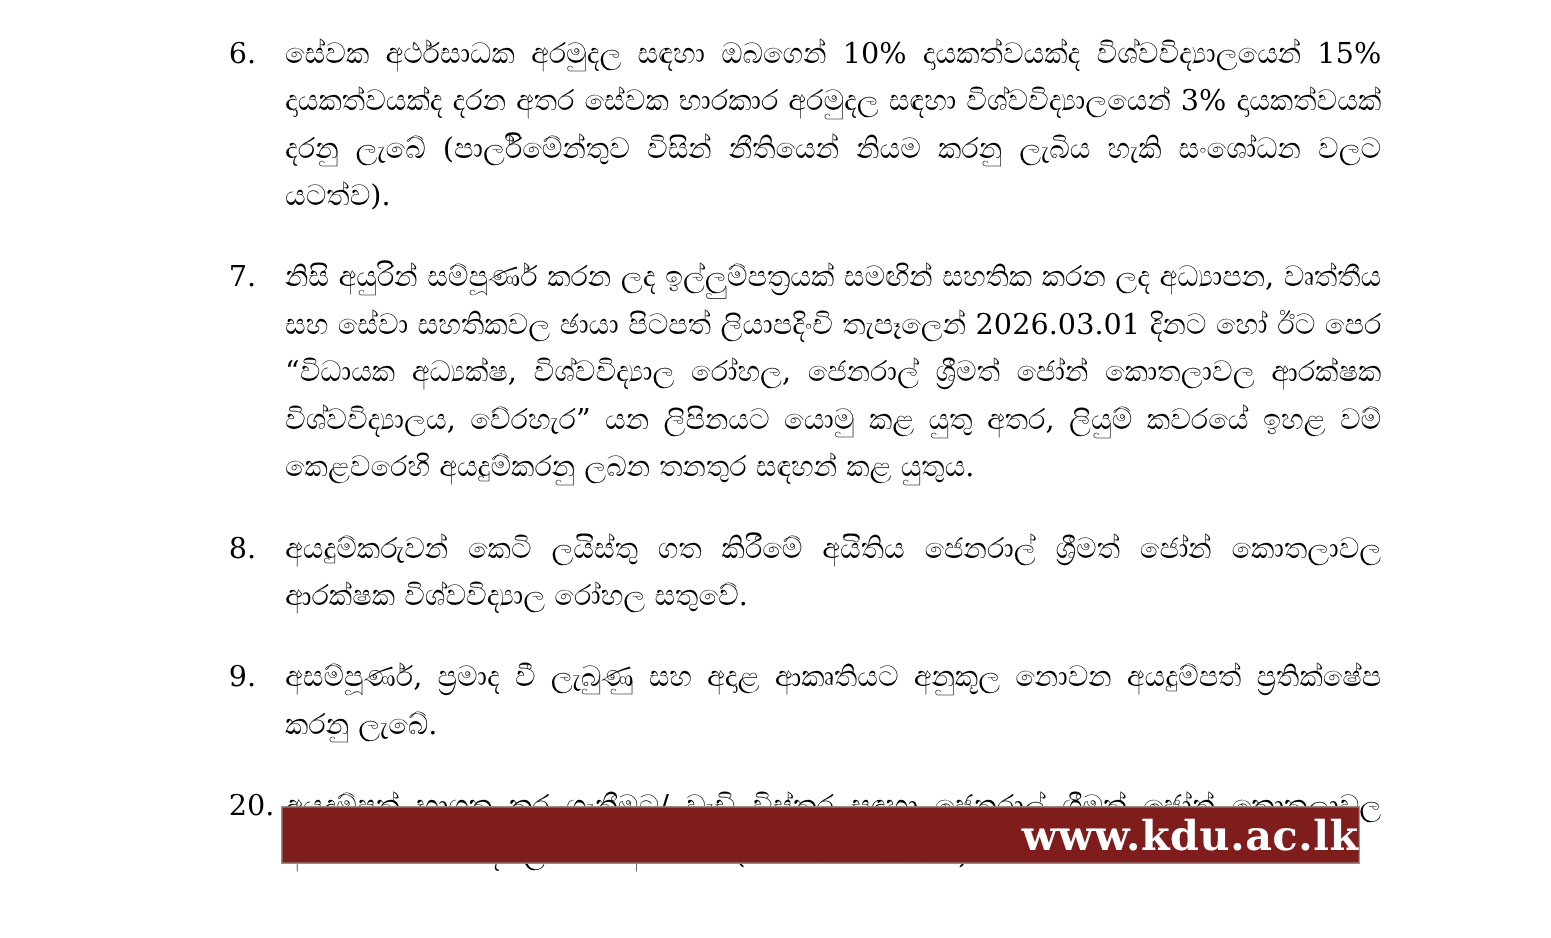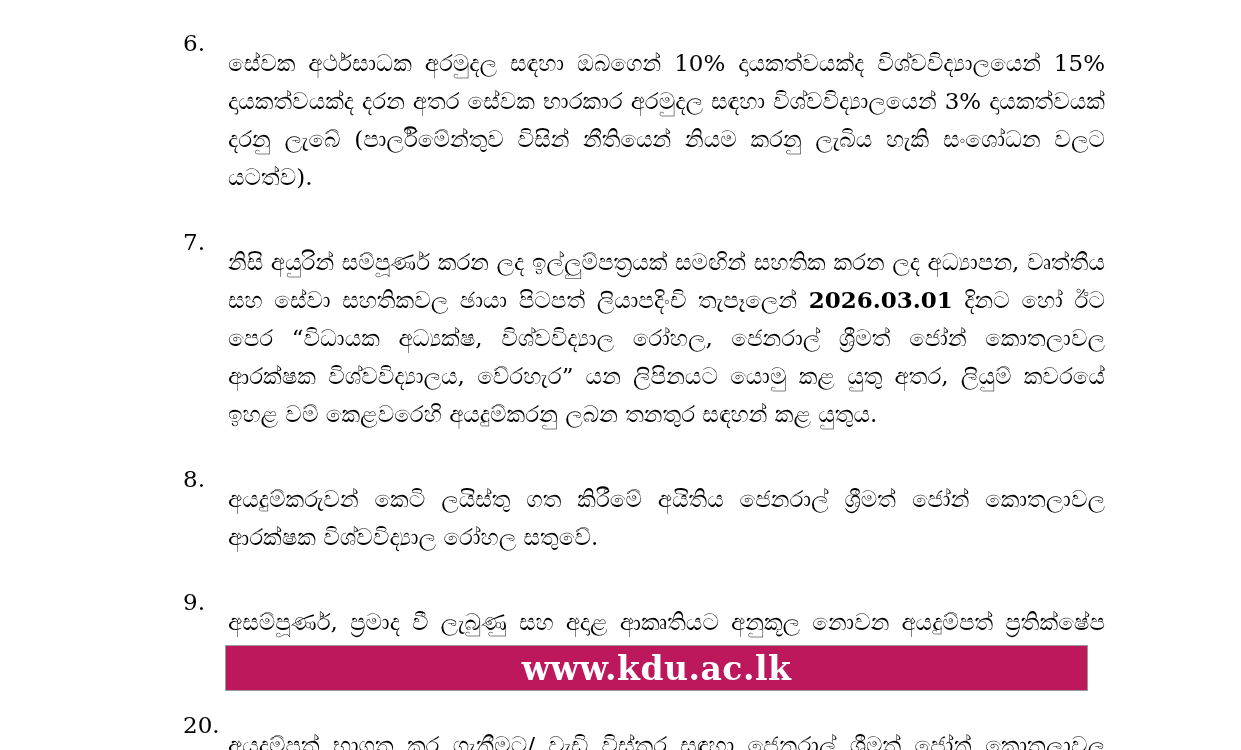--- a/index.html
+++ b/index.html
@@ -32,24 +32,23 @@
     line-height: 38px;
   }
   .doc-item .num {
     flex: 0 0 45px;
     text-align: left;
   }
   .doc-item .body-text {
     flex: 1 1 auto;
     text-align: justify;
     text-justify: inter-word;
-    margin-top: 20px;
   }
   .bold-date {
-    font-weight: bold;
+    font-weight: normal;
   }
   .footer-banner {
     position: absolute;
     left: 225px;
     top: 645px;
     width: 861px;
     height: 44px;
     border: 1px solid #9a9a9a;
     display: flex;
     align-items: center;
@@ -89,17 +88,17 @@
       <span class="body-text">අසම්පූර්ණ, ප්‍රමාද වී ලැබුණු සහ අදාළ ආකෘතියට අනුකූල නොවන අයදුම්පත් ප්‍රතික්ෂේප කරනු ලැබේ.</span>
     </div>
 
     <div class="doc-item">
       <span class="num">20.</span>
       <span class="body-text">අයදුම්පත් භාගත කර ගැනීමට/ වැඩි විස්තර සඳහා ජෙනරාල් ශ්‍රීමත් ජෝන් කොතලාවල ආරක්ෂක විශ්වවිද්‍යාල වෙබ් අඩවියට (www.kdu.ac.lk) පිවිසෙන්න.</span>
     </div>
 
   </div>
 
-  <div class="footer-banner" style="background: #be185d;">
+  <div class="footer-banner" style="background: #7f1d1d; justify-content: flex-end;">
     <span class="url" style="color: rgb(255, 255, 255);">www.kdu.ac.lk</span>
   </div>
 
 </div>
 
 </body></html>

